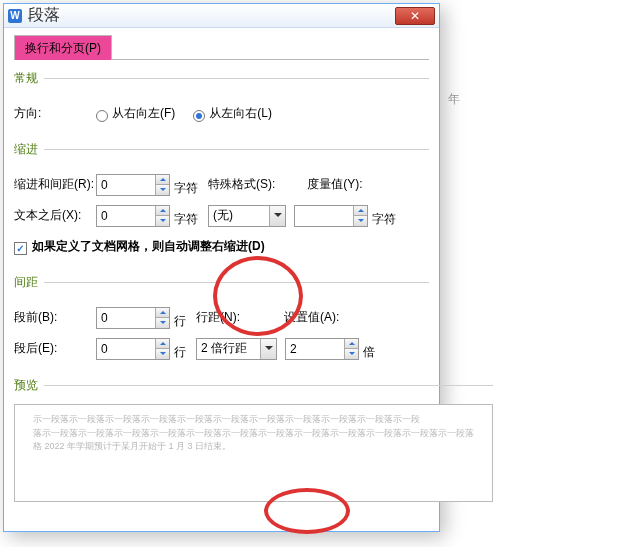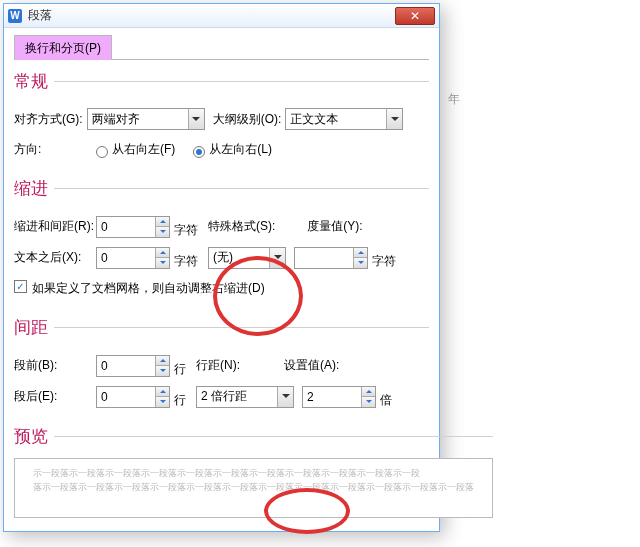--- a/index.html
+++ b/index.html
@@ -2,49 +2,49 @@
 <html><head>
 <meta charset="utf-8">
 <style>
 * { box-sizing: border-box; margin: 0; padding: 0; }
 body { font-family: "Microsoft YaHei", SimSun, sans-serif; font-size: 12px; background: #fff; }
 .page { width: 640px; height: 547px; position: relative; background: #fff; }
 .bg-text { position: absolute; right: 180px; top: 87px; color: #999; font-size: 12px; text-align: center; line-height: 2; }
 .dialog { position: absolute; left: 3px; top: 3px; width: 437px; height: 529px; background: #fff; border: 1px solid #6badf6; box-shadow: 5px 5px 18px rgba(0,0,0,.25); }
 .titlebar { height: 24px; background: linear-gradient(#fff,#e8f0fb); border-bottom: 1px solid #cad9ed; display: flex; align-items: center; padding: 0 4px; }
 .app-icon { width: 14px; height: 14px; background: #2e75d6; color: #fff; font-size: 10px; font-weight: bold; display: inline-flex; align-items: center; justify-content: center; margin-right: 6px; border-radius: 2px; }
-.title-text { font-size: 12px; color: #333; }
+.title-text { font-size: 16px; color: #333; }
 .close-btn { margin-left: auto; width: 40px; height: 18px; background: linear-gradient(#e26b5c,#c0392b); border: 1px solid #8b2a1f; border-radius: 2px; color: #fff; display: flex; align-items: center; justify-content: center; font-size: 12px; cursor: pointer; }
 .content { padding: 6px 10px 8px; }
 .tabs { display: flex; border-bottom: 1px solid #b8b8b8; height: 26px; }
-.tab { padding: 4px 10px; border: 1px solid #b8b8b8; border-bottom: none; background: #f0abfc; margin-right: -1px; cursor: pointer; font-size: 12px; position: relative; top: 1px; }
+.tab { padding: 4px 10px; border: 1px solid #b8b8b8; border-bottom: none; background: #ec4899; margin-right: -1px; cursor: pointer; font-size: 12px; position: relative; top: 1px; }
 .tab.active { background: #fff; border-bottom: 1px solid #fff; }
 fieldset { border: none; border-top: 1px solid #d0d0d0; margin-top: 10px; padding-top: 8px; }
-legend { padding: 0 6px 0 0; color: #be185d; font-size: 17px; }
+legend { padding: 0 6px 0 0; color: #4d7c0f; font-size: 12px; }
 .row { display: flex; align-items: center; margin: 6px 0; min-height: 24px; }
 .row label { margin-right: 4px; white-space: nowrap; }
 .combo { position: relative; height: 22px; border: 1px solid #999; background: #fff; display: inline-flex; align-items: center; padding: 0 18px 0 4px; font-size: 12px; }
 .combo .arrow { position: absolute; right: 0; top: 0; width: 16px; height: 100%; background: linear-gradient(#f8f8f8,#ddd); border-left: 1px solid #aaa; display: flex; align-items: center; justify-content: center; }
 .combo .arrow::after { content: ""; border: 4px solid transparent; border-top-color: #333; margin-top: 3px; }
 .spin { position: relative; width: 64px; height: 22px; border: 1px solid #999; background: #fff; display: inline-flex; align-items: center; padding: 0 16px 0 4px; font-size: 12px; }
 .spin .arrows { position: absolute; right: 0; top: 0; width: 14px; height: 100%; display: flex; flex-direction: column; border-left: 1px solid #aaa; }
 .spin .arrows span { flex: 1; background: linear-gradient(#f8f8f8,#ddd); display: flex; align-items: center; justify-content: center; }
 .spin .arrows span::after { content: ""; border: 3px solid transparent; }
 .spin .arrows span:first-child::after { border-bottom-color: #2e75d6; margin-bottom: 2px; }
 .spin .arrows span:last-child { border-top: 1px solid #aaa; }
 .spin .arrows span:last-child::after { border-top-color: #2e75d6; margin-top: 2px; }
 .spin.w80 { width: 74px; }
 .unit { margin: 8px 10px 0 4px; }
 .radio { display: inline-flex; align-items: flex-end; margin-right: 18px; cursor: pointer; }
 .radio .dot { width: 12px; height: 12px; border: 1px solid #777; border-radius: 50%; margin-right: 4px; display: inline-flex; align-items: center; justify-content: center; background: #fff; }
 .radio.checked .dot::after { content: ""; width: 6px; height: 6px; background: #2e75d6; border-radius: 50%; }
-.check { display: inline-flex; align-items: flex-start; cursor: pointer; }
+.check { display: inline-flex; align-items: flex-end; cursor: pointer; font-weight: bold; }
 .check .box { width: 13px; height: 13px; border: 1px solid #777; background: #fff; margin-right: 5px; display: inline-flex; align-items: center; justify-content: center; font-size: 10px; color: #2e75d6; }
 .check.checked .box::after { content: "✓"; }
-.preview-box { border: 1px solid #bbb; background: #fff; height: 60px; padding: 8px 18px; overflow: hidden; margin-top: 2px; }
+.preview-box { border: 1px solid #bbb; background: #fff; height: 98px; padding: 8px 18px; overflow: hidden; margin-top: 2px; }
 .preview-box .line { color: #b8b8b8; font-size: 9px; line-height: 1.5; white-space: nowrap; overflow: hidden; }
 .footer { display: flex; align-items: center; padding: 10px 2px 0; }
 .circle { position: absolute; border: 4px solid #d33; border-radius: 50%; pointer-events: none; }
 .circle.c1 { left: 213px; top: 256px; width: 90px; height: 80px; }
 .circle.c2 { left: 264px; top: 488px; width: 86px; height: 46px; }
 .gap { display: inline-block; width: 8px; }
 </style>
 </head>
 <body>
 
@@ -58,33 +58,20 @@
       <div class="close-btn">✕</div>
     </div>
 
     <div class="content">
       <div class="tabs">
         <div class="tab">换行和分页(P)</div>
       </div>
 
       <fieldset>
         <legend>常规</legend>
-        <div class="row">
-          <label>对齐方式(G):</label>
-          <div class="combo" style="width:118px">
-            <span>两端对齐</span>
-            <span class="arrow"></span>
-          </div>
-          <span class="gap"></span>
-          <label>大纲级别(O):</label>
-          <div class="combo" style="width:118px">
-            <span>正文文本</span>
-            <span class="arrow"></span>
-          </div>
-        </div>
         <div class="row">
           <label style="width:78px">方向:</label>
           <span class="radio">
             <span class="dot"></span>
             <span>从右向左(F)</span>
           </span>
           <span class="radio checked">
             <span class="dot"></span>
             <span>从左向右(L)</span>
           </span>
@@ -158,41 +145,42 @@
         <div class="row">
           <label style="width:78px">段后(E):</label>
           <div class="spin w80">
             <span>0</span>
             <span class="arrows">
                 <span></span>
                 <span></span>
               </span>
           </div>
           <span class="unit">行</span>
-          <div class="combo" style="width:98px">
+          <div class="combo" style="width:81px">
             <span>2 倍行距</span>
             <span class="arrow"></span>
           </div>
           <span class="gap"></span>
           <div class="spin w80">
             <span>2</span>
             <span class="arrows">
                 <span></span>
                 <span></span>
               </span>
           </div>
           <span class="unit">倍</span>
         </div>
       </fieldset>
 
       <fieldset>
         <legend>预览</legend>
         <div class="preview-box">
           <div class="line">示一段落示一段落示一段落示一段落示一段落示一段落示一段落示一段落示一段落示一段落示一段</div>
           <div class="line">落示一段落示一段落示一段落示一段落示一段落示一段落示一段落示一段落示一段落示一段落示一段落示一段落</div>
+          <div class="line">格 2022 年学期预计于某月开始于 1 月 3 日结束。</div>
         </div>
       </fieldset>
 
       <div class="footer">
 
         <span style="flex:1"></span>
 
         <span style="width:10px"></span>
 
       </div>

